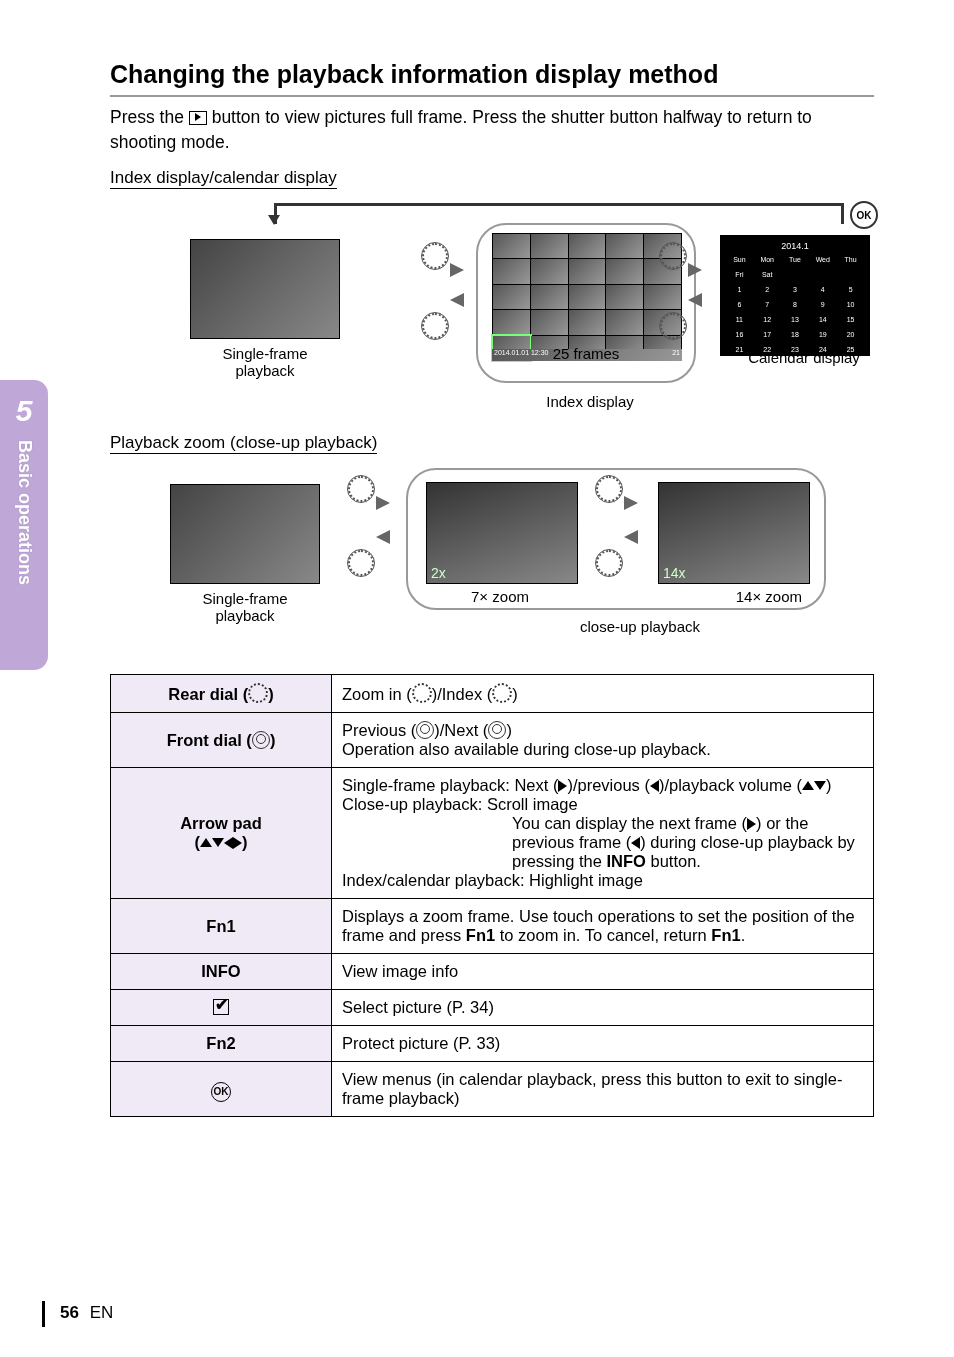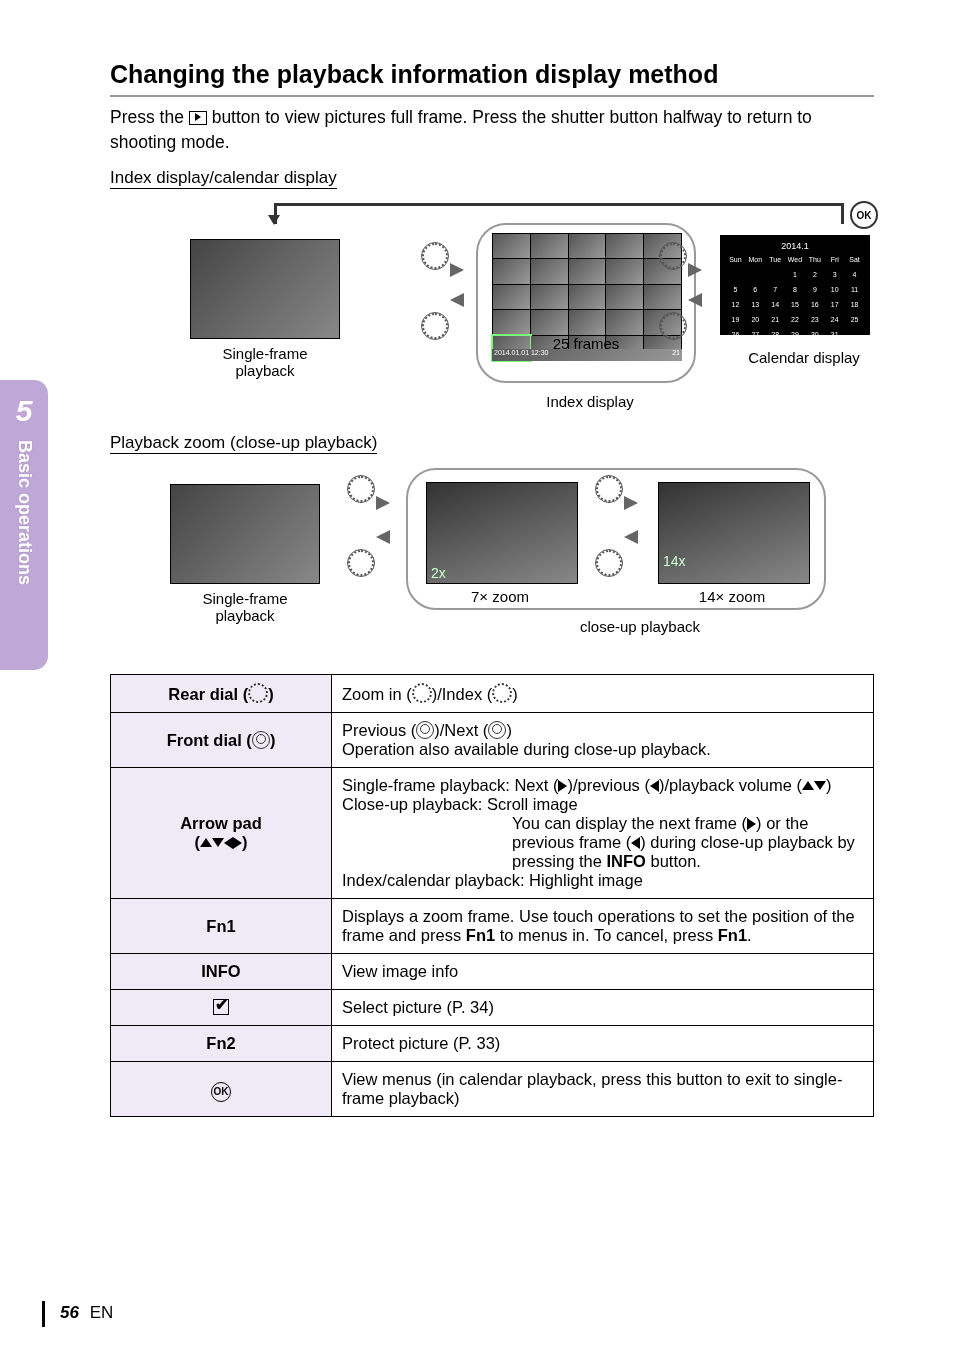--- a/index.html
+++ b/index.html
@@ -86,28 +86,28 @@
   }
   .thumb-cap {
     position: absolute;
     font-size: 15px;
     text-align: center;
     width: 140px;
   }
   .calendar-box {
     position: absolute;
     width: 150px;
-    height: 100px;
+    height: 121px;
     background: #000;
     color: #fff;
     font-size: 7px;
     padding: 6px;
     box-sizing: border-box;
     display: grid;
-    grid-template-columns: repeat(7, 1fr);
+    grid-template-columns: repeat(5, 1fr);
     grid-auto-rows: 14px;
     gap: 1px;
   }
   .calendar-box .hdr { grid-column: 1 / -1; text-align: center; font-size: 9px; }
   .calendar-box span { text-align: center; }
 
   .conn-dial {
     position: absolute;
     width: 22px;
     height: 22px;
@@ -228,21 +228,21 @@
     display:inline-block;width:16px;height:12px;border:1.5px solid #000;vertical-align:-2px;position:relative;
   }
   .play-sym::after{content:"";position:absolute;left:5px;top:1px;border-top:4px solid transparent;border-bottom:4px solid transparent;border-left:6px solid #000;}
 
   .footer{
     position:absolute;
     left:60px;
     bottom:34px;
     font-size:17px;
   }
-  .footer .pnum{font-style:italic;font-weight:bold;margin-right:6px;}
+  .footer .pnum{font-weight:bold;margin-right:6px;}
   .footer-bar{
     position:absolute;left:42px;bottom:30px;width:3px;height:26px;background:#000;
   }
 
   .zoom-img{
     position:absolute;
     background:linear-gradient(160deg,#333,#888);
     border:1px solid #000;
   }
   .nav-overlay{
@@ -310,21 +310,21 @@
       <div class="sel"></div>
         <div></div>
         <div></div>
         <div></div>
         <div></div>
       <div class="grid-thumb-footer">
           <span>2014.01.01 12:30</span>
           <span>21</span>
         </div>
     </div>
-    <div class="thumb-cap" style="left:406px;top:132px;">25 frames</div>
+    <div class="thumb-cap" style="left:406px;top:142px;">25 frames</div>
     <div class="thumb-cap" style="left:410px;top:190px;">Index display</div>
 
     <div class="conn-dial" style="left:550px;top:40px;"></div>
     <div class="arrow-right" style="left:578px;top:60px;"></div>
     <div class="arrow-left" style="left:578px;top:90px;"></div>
     <div class="conn-dial" style="left:550px;top:110px;"></div>
 
     <div class="calendar-box" style="left:610px;top:32px;">
       <div class="hdr">2014.1</div>
       <span>Sun</span>
@@ -391,23 +391,23 @@
       <span class="nav-overlay" style="left:4px;bottom:2px;">2x</span>
     </div>
     <div class="thumb-cap" style="left:320px;top:120px;">7× zoom</div>
 
     <div class="conn-dial" style="left:486px;top:8px;"></div>
     <div class="arrow-right" style="left:514px;top:28px;"></div>
     <div class="arrow-left" style="left:514px;top:62px;"></div>
     <div class="conn-dial" style="left:486px;top:82px;"></div>
 
     <div class="zoom-img" style="left:548px;top:14px;width:150px;height:100px;">
-      <span class="nav-overlay" style="left:4px;bottom:14px;">14x</span>
+      <span class="nav-overlay" style="left:4px;bottom:2px;">14x</span>
     </div>
-    <div class="thumb-cap" style="left:552px;top:120px;">14× zoom</div>
+    <div class="thumb-cap" style="left:552px;top:120px;text-align:right;">14× zoom</div>
 
     <div class="thumb-cap" style="left:440px;top:150px;width:180px;text-align:center;">close-up playback</div>
   </div>
 
   
   <table class="ops">
     <tbody>
         <tr>
       <th>
         <span>Rear dial (</span><span class="dial-sym"></span><span>)</span>
@@ -435,21 +435,21 @@
         <span>Close-up playback: Scroll image</span><br>
         <span style="display:inline-block;padding-left:170px;">
           <span>You can display the next frame (</span><span class="tri r"></span><span>) or the previous frame (</span><span class="tri l"></span><span>) during close-up playback by pressing the </span><b>INFO</b><span> button.</span>
         </span><br>
         <span>Index/calendar playback: Highlight image</span>
       </td>
     </tr>
     <tr>
       <th>Fn1</th>
       <td>
-        <span>Displays a zoom frame. Use touch operations to set the position of the frame and press </span><b>Fn1</b><span> to menus in. To cancel, press </span><b>Fn1</b><span>.</span>
+        <span>Displays a zoom frame. Use touch operations to set the position of the frame and press </span><b>Fn1</b><span> to zoom in. To cancel, return </span><b>Fn1</b><span>.</span>
       </td>
     </tr>
     <tr>
       <th>INFO</th>
       <td>View image info</td>
     </tr>
     <tr>
       <th><span class="check-sym"></span></th>
       <td>Select picture (P. 34)</td>
     </tr>

